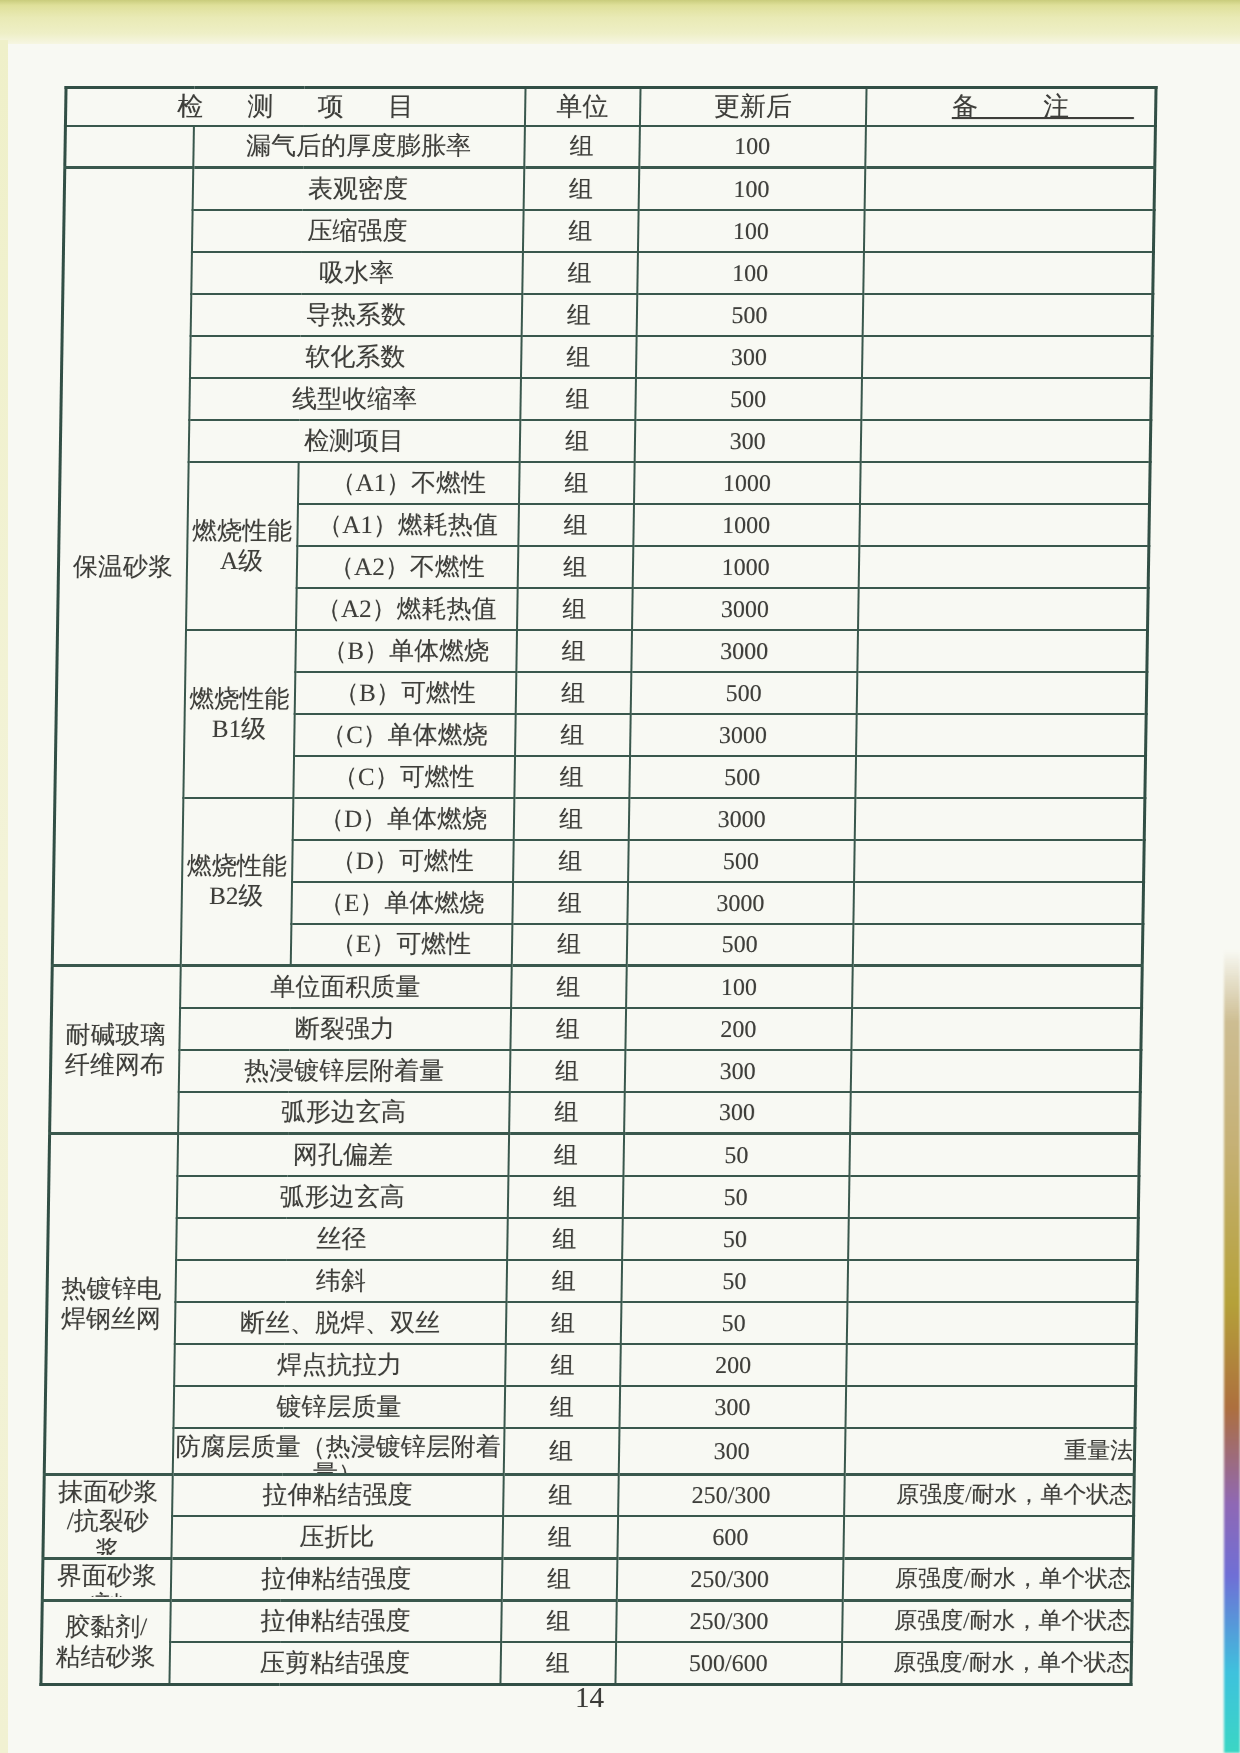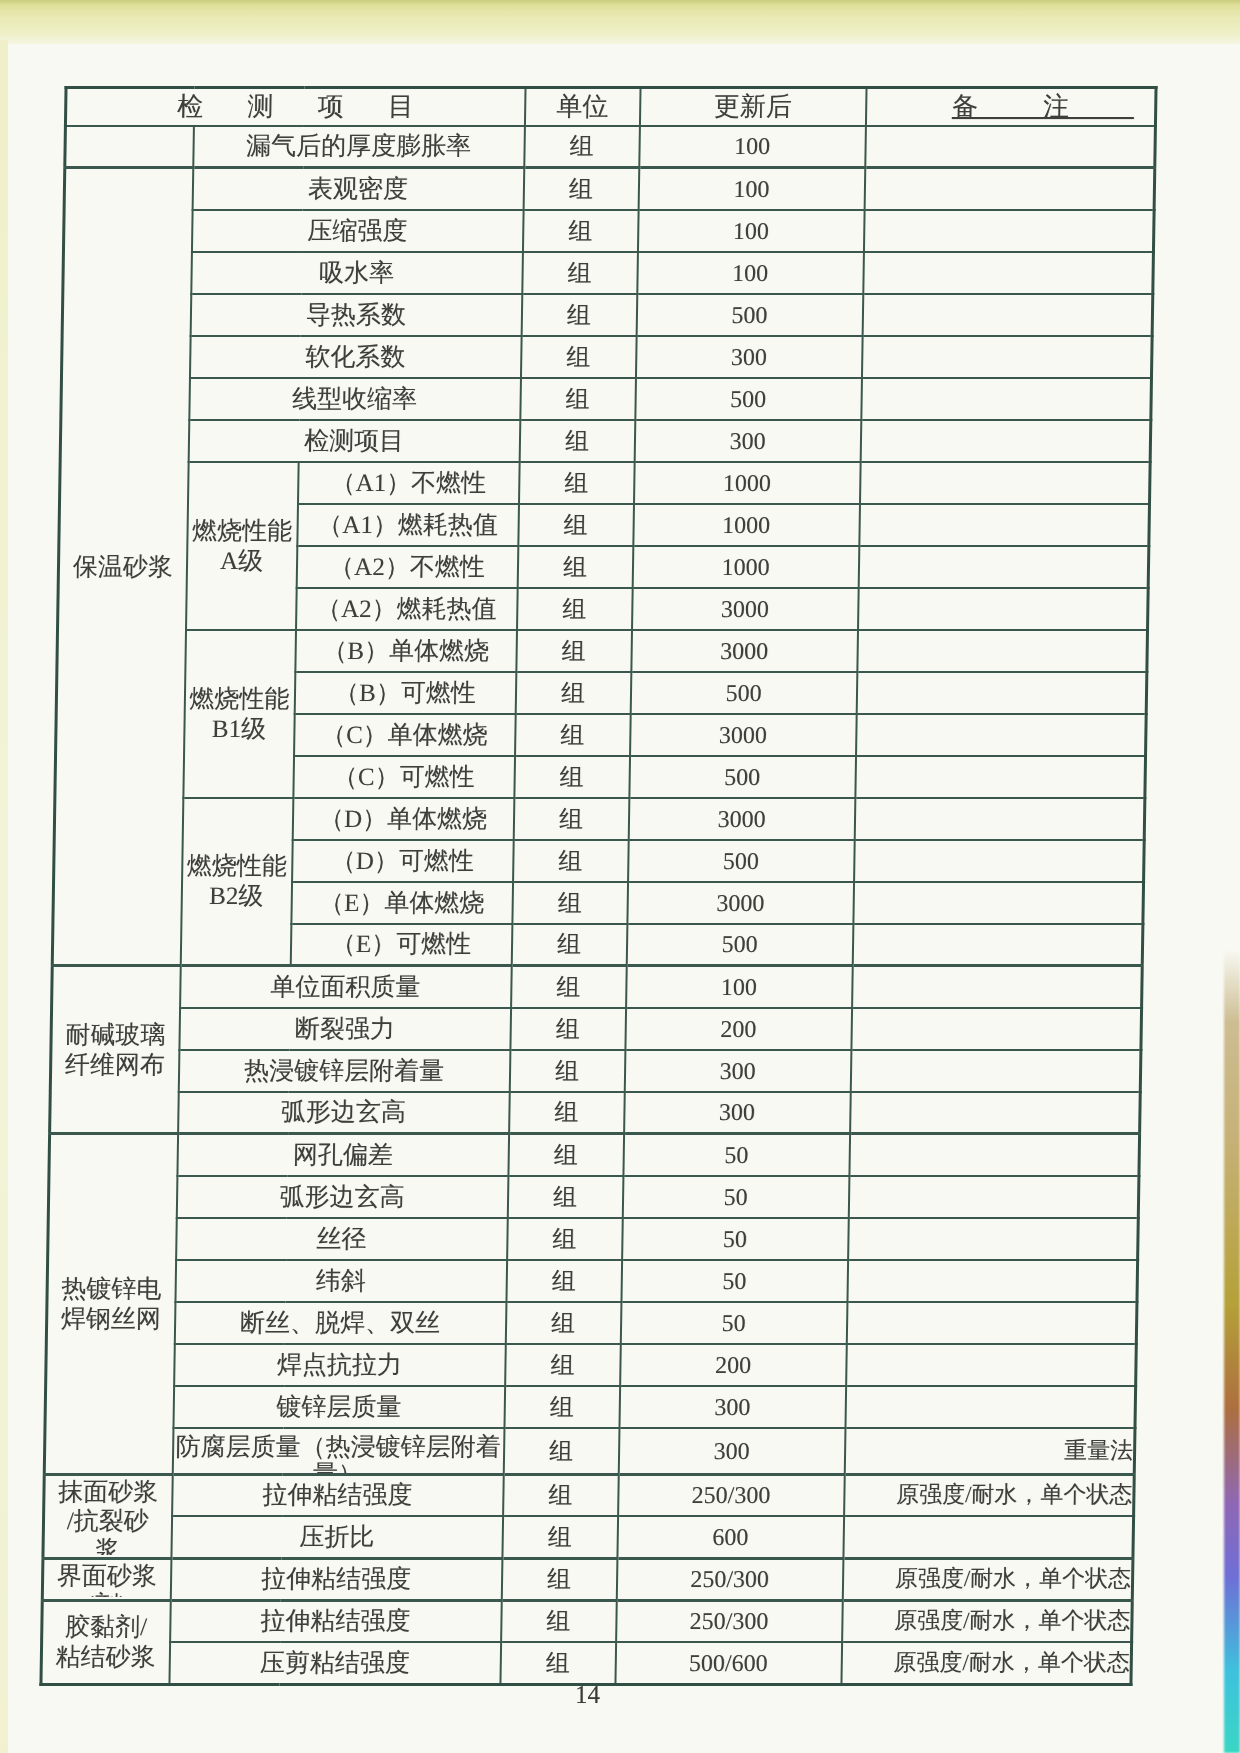--- a/index.html
+++ b/index.html
@@ -47,21 +47,21 @@
   th{font-size:26px;}
   .h-item{letter-spacing:1.7em;padding-left:1.7em;}
   .h-remark{letter-spacing:2.5em;padding-left:2.5em;text-decoration:underline;}
   .group-cell,.sub-cell{white-space:pre-line;line-height:30px;}
   .clip-box{overflow:hidden;white-space:pre-line;line-height:29px;}
   .item-clip{height:40px;overflow:hidden;line-height:27px;padding-top:4px;}
   .unit-cell,.value-cell{font-size:24px;}
   .remark-cell{text-align:right;padding-left:10px;font-size:23px;}
   .page-number{
     position:absolute;left:575px;top:1681px;
-    font-size:25px;color:#3a3a36;
+    font-size:29px;color:#3a3a36;
     text-shadow:0.3px 0.3px 0.7px rgba(70,70,70,0.35);
   }
 </style>
 </head>
 <body>
 
 <div class="page">
   <div class="top-band"></div>
   <div class="left-strip"></div>
   <div class="rainbow"></div>

